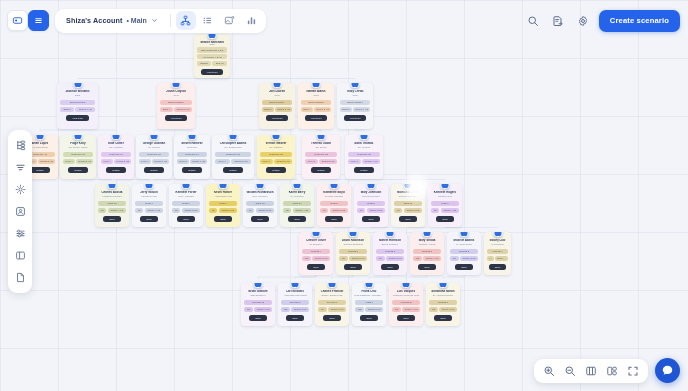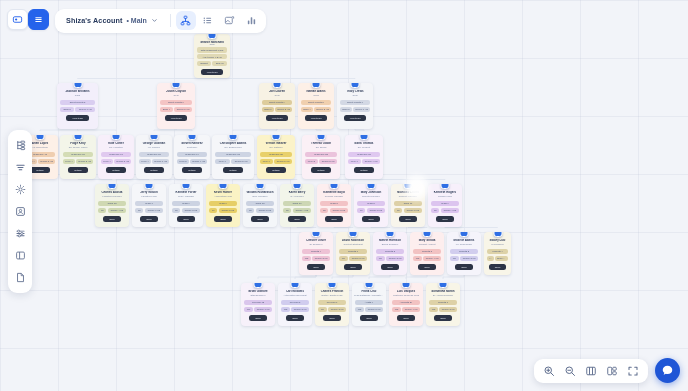--- a/index.html
+++ b/index.html
@@ -25,21 +25,21 @@
   }
   #links { position: absolute; inset: 0; }
 
   
   .topbar {
     position: absolute; left: 0; top: 0; width: 688px; height: 41px;
     display: flex; align-items: center; z-index: 40;
     pointer-events: none;
   }
   .tb-left {
-    display: flex; 
+    display: flex; align-items: center; 
     margin-left: 7px; pointer-events: auto;
   }
   .sq-btn {
     width: 21px; height: 21px; border-radius: 6px;
     background: #ffffff; border: 1px solid #e1e6f0;
     display: flex; align-items: center; justify-content: center;
     box-shadow: 0 1px 2px rgba(25,40,80,.07);
   }
   .sq-btn.primary { background: #2563eb; border-color: #2563eb; }
   .pill-group {
@@ -828,20 +828,42 @@
         <div class="vbtn">
           <svg width="11" height="11" viewBox="0 0 24 24">
             <rect x="4" y="12" width="3.4" height="8" rx="1.2" fill="#7c8aa8"></rect>
             <rect x="10.3" y="5" width="3.4" height="15" rx="1.2" fill="#7c8aa8"></rect>
             <rect x="16.6" y="9" width="3.4" height="11" rx="1.2" fill="#7c8aa8"></rect>
           </svg>
         </div>
       </div>
     </div>
 
+    <div class="tb-right">
+      <div class="ibtn">
+        <svg width="12" height="12" viewBox="0 0 24 24" fill="none">
+          <circle cx="10.5" cy="10.5" r="6.5" stroke="#5f6e8e" stroke-width="2"></circle>
+          <path d="M15.5 15.5L21 21" stroke="#5f6e8e" stroke-width="2" stroke-linecap="round"></path>
+        </svg>
+      </div>
+      <div class="ibtn">
+        <svg width="12" height="12" viewBox="0 0 24 24" fill="none">
+          <path d="M5 3.5h9l4 4V20a1 1 0 01-1 1H5a1 1 0 01-1-1V4.5a1 1 0 011-1z" stroke="#5f6e8e" stroke-width="2"></path>
+          <path d="M7.5 9h6M7.5 12.5h4" stroke="#5f6e8e" stroke-width="1.8" stroke-linecap="round"></path>
+          <path d="M14 17.5h6M17.5 15l2.5 2.5-2.5 2.5" stroke="#5f6e8e" stroke-width="1.8" stroke-linecap="round" stroke-linejoin="round"></path>
+        </svg>
+      </div>
+      <div class="ibtn">
+        <svg width="12" height="12" viewBox="0 0 24 24" fill="none">
+          <circle cx="12" cy="12" r="3" stroke="#5f6e8e" stroke-width="2"></circle>
+          <path d="M12 2.6l1.6 2.3 2.8-.4.5 2.8 2.5 1.3-1.2 2.5 1.2 2.5-2.5 1.3-.5 2.8-2.8-.4L12 21.4l-1.6-2.3-2.8.4-.5-2.8L4.6 15.4l1.2-2.5-1.2-2.5 2.5-1.3.5-2.8 2.8.4L12 2.6z" stroke="#5f6e8e" stroke-width="1.7" stroke-linejoin="round"></path>
+        </svg>
+      </div>
+      <button class="cta">Create scenario</button>
+    </div>
   </div>
 
   <div class="rail">
     <div class="rail-btn">
       <svg width="11" height="11" viewBox="0 0 24 24" fill="none">
         <rect x="13" y="2.5" width="8" height="4.5" rx="1.3" stroke="#5f6e8e" stroke-width="1.9"></rect>
         <rect x="13" y="16.5" width="8" height="4.5" rx="1.3" stroke="#5f6e8e" stroke-width="1.9"></rect>
         <rect x="13" y="9.5" width="8" height="4.5" rx="1.3" stroke="#5f6e8e" stroke-width="1.9"></rect>
         <path d="M6 3v16M6 4.8h7M6 11.8h7M6 18.8h7" stroke="#5f6e8e" stroke-width="1.9" stroke-linecap="round"></path>
       </svg>

